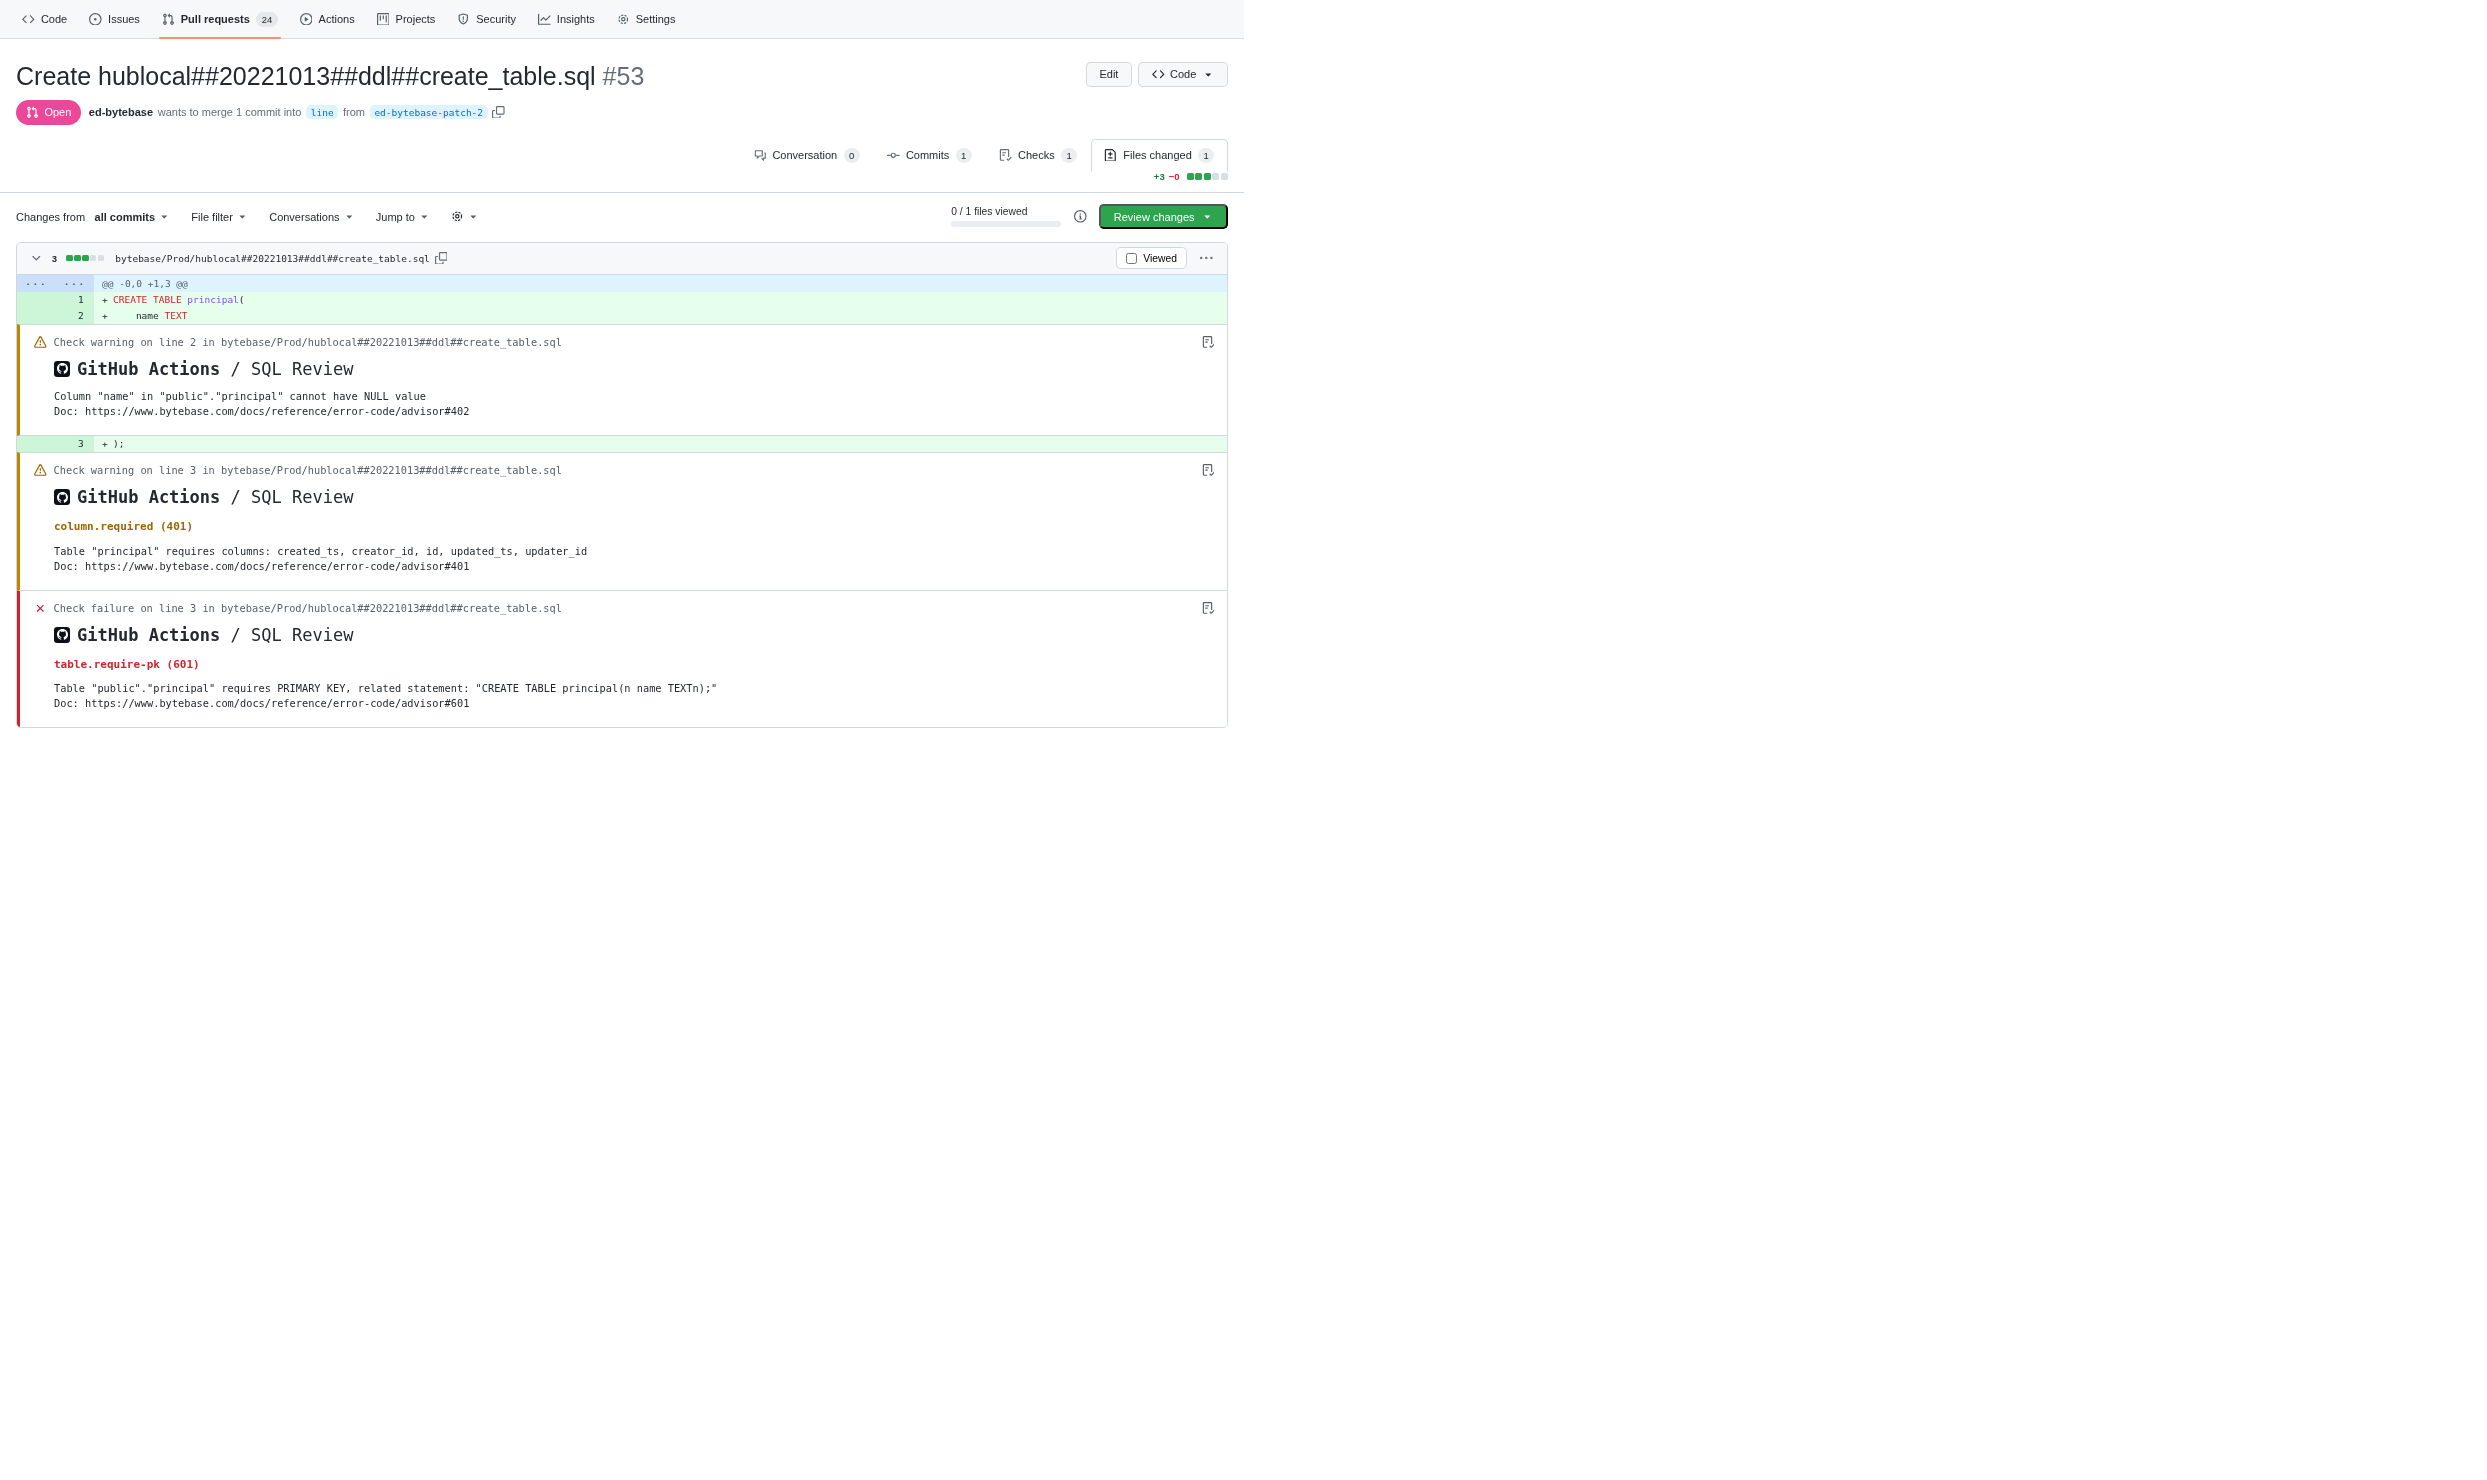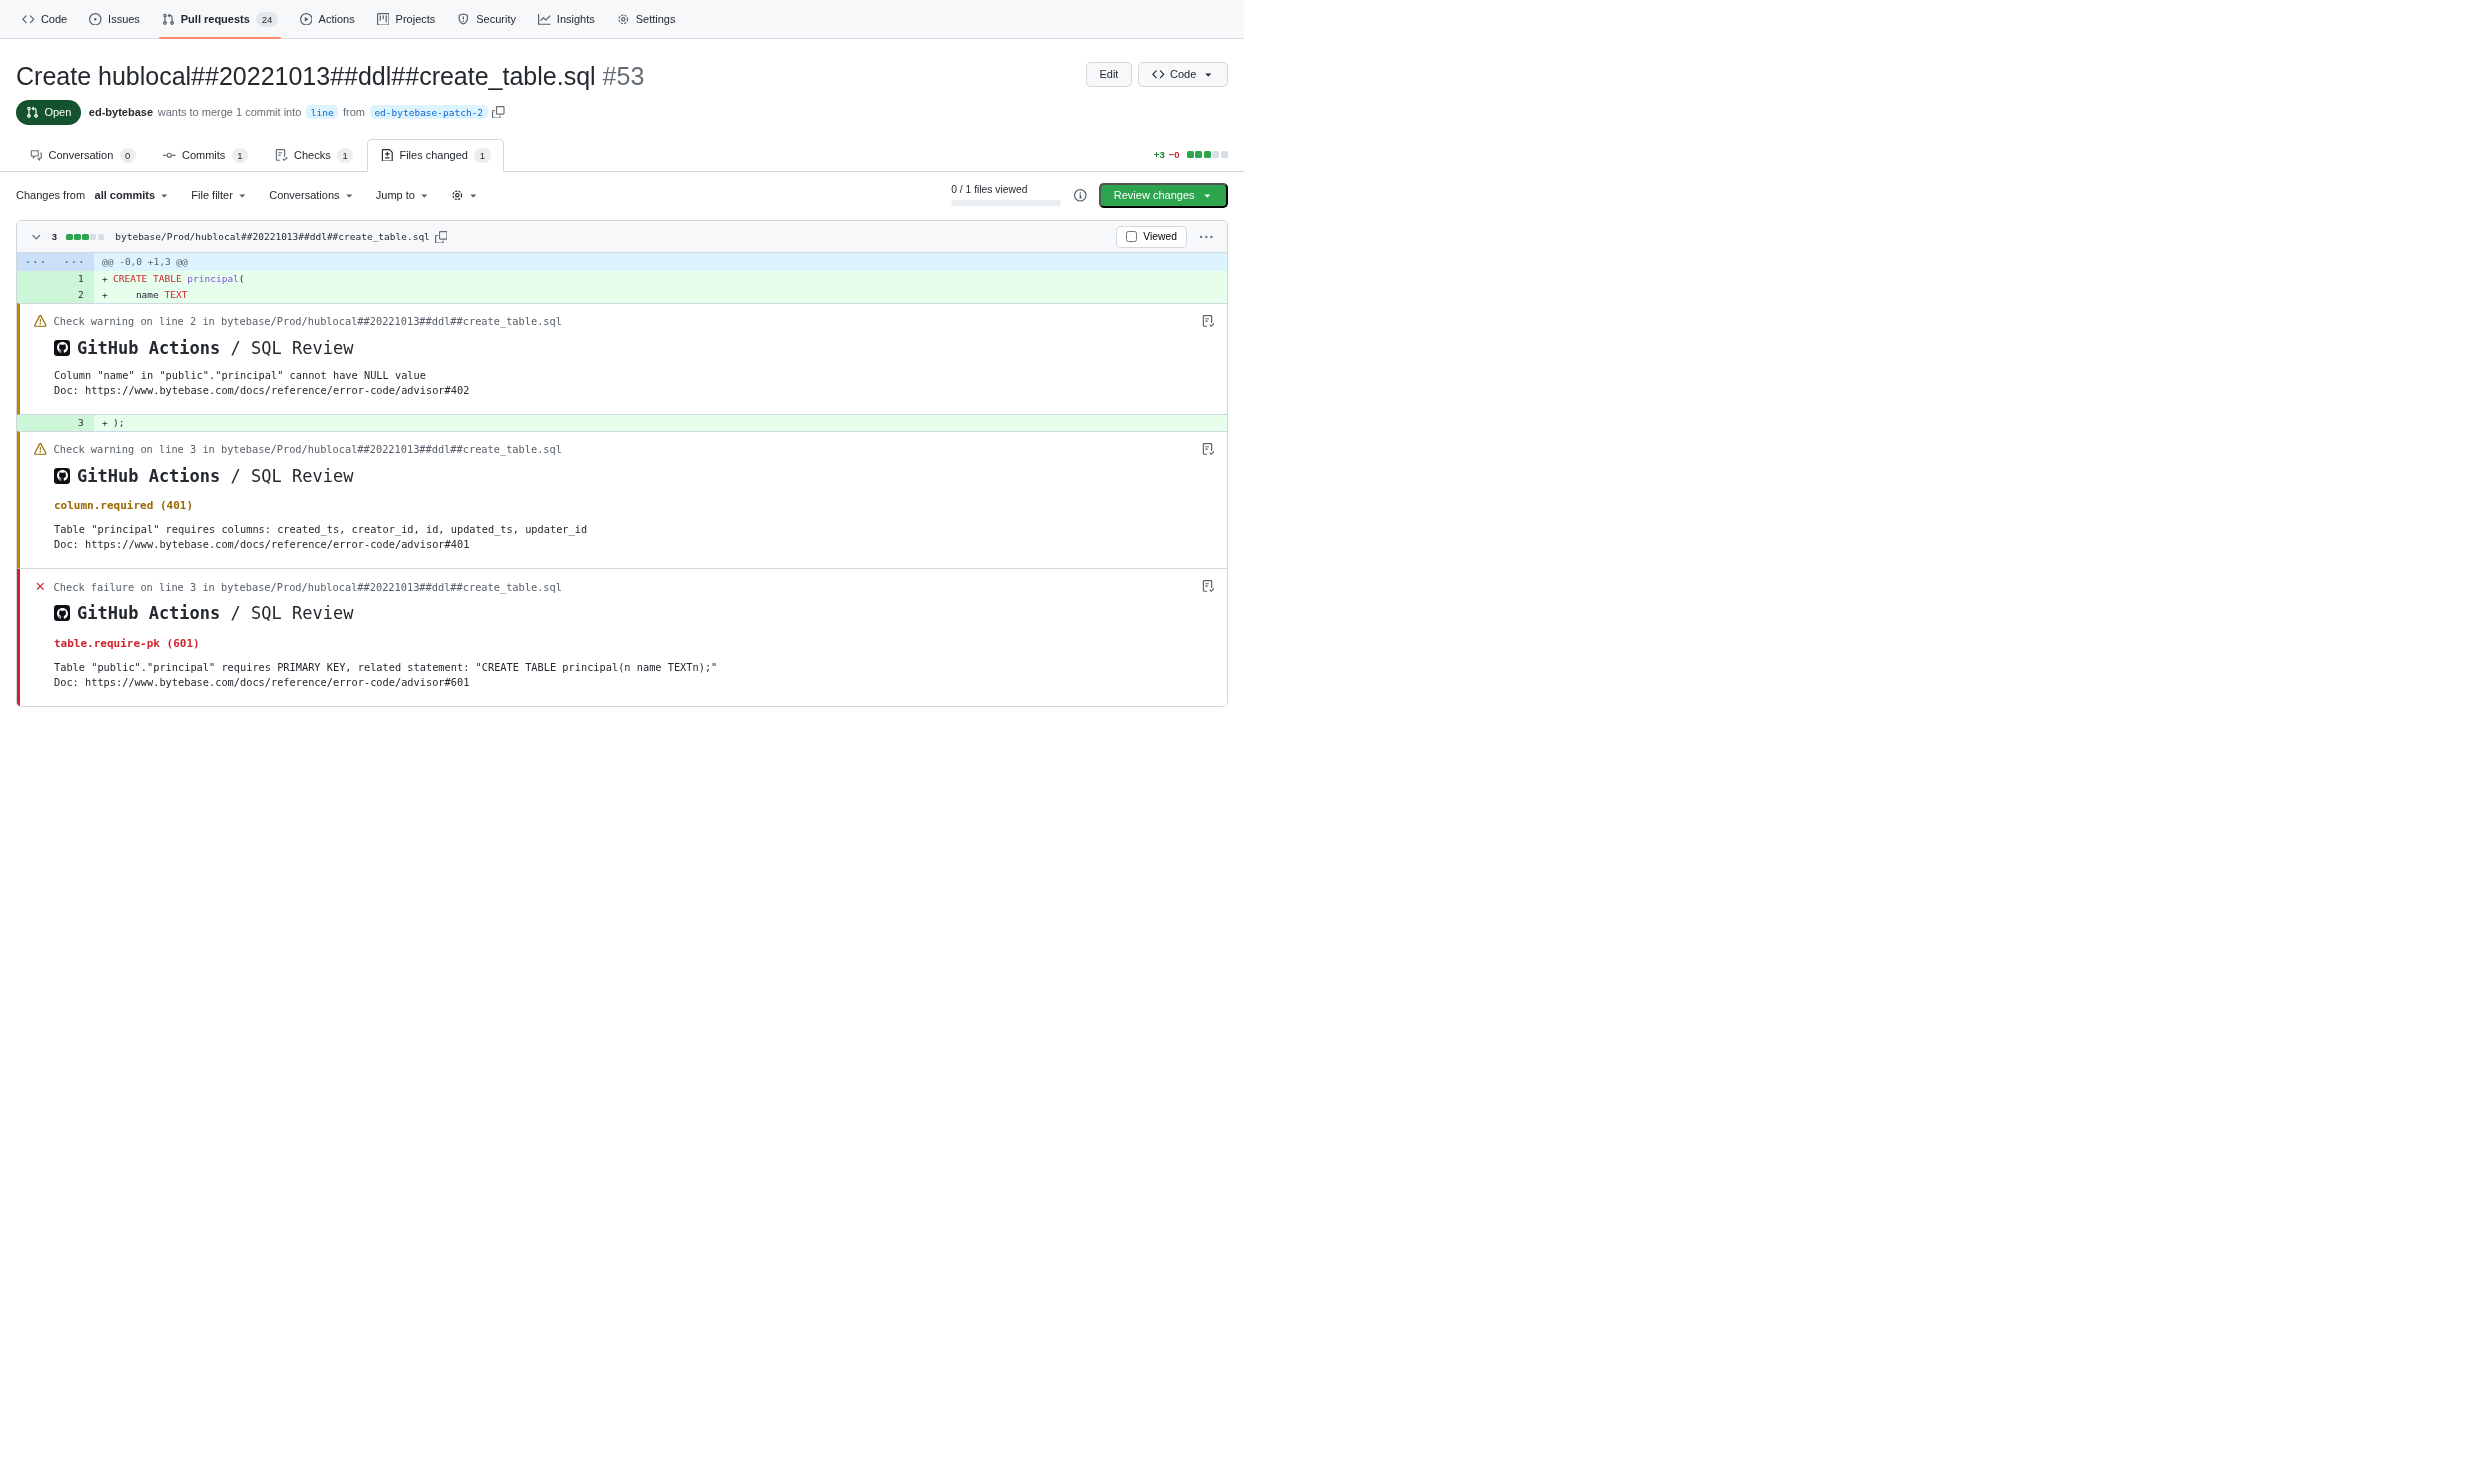--- a/index.html
+++ b/index.html
@@ -42,36 +42,36 @@
   .btn {
     display: inline-flex; align-items: center; gap: 5.5px; height: 25px; padding: 0 12.6px;
     background: #f6f8fa; border: 0.8px solid rgba(31,35,40,0.15); border-radius: 4.7px;
     font-size: 11px; font-weight: 500; color: #24292f; cursor: pointer; white-space: nowrap;
   }
   .btn .oi { color: #24292f; }
   .caret { color: inherit; }
 
   .pr-meta { display: flex; align-items: center; gap: 8px; margin-top: 8px; }
   .state {
-    display: inline-flex; align-items: center; gap: 6.3px; background: #14532d; color: #fff;
+    display: inline-flex; align-items: center; gap: 6.3px; background: #ec4899; color: #fff;
     height: 25px; padding: 0 9.5px; border-radius: 2em; font-weight: 500; font-size: 11px;
   }
   .state .oi { color: #fff; }
   .meta-sentence { color: #656d76; font-size: 11px; display: flex; align-items: center; gap: 4.7px; }
   .author { color: #24292f; font-weight: 600; }
   .branch {
     font-family: "DejaVu Sans Mono", monospace; font-size: 9.5px; color: #0969da;
     background: #ddf4ff; border-radius: 4.7px; padding: 1.6px 4.7px;
   }
   .copy-btn { color: #656d76; display: inline-flex; cursor: pointer; }
 
   
   .tabs-wrap {
     margin-top: 14px; border-bottom: 0.8px solid #d0d7de;
-    display: flex; justify-content: space-between; align-items: flex-end; padding: 0 16px;
+    display: flex; justify-content: space-between; align-items: flex-end; padding: 0 16px; flex-direction: column;
   }
   .tabs { display: flex; }
   .tab {
     display: flex; align-items: center; gap: 6.3px; padding: 8px 12.6px; font-size: 11px;
     color: #24292f; cursor: pointer; border: 0.8px solid transparent;
     border-radius: 4.7px 4.7px 0 0; margin-bottom: -0.8px;
   }
   .tab .oi { color: #656d76; }
   .tab.active { background: #fff; border-color: #d0d7de; border-bottom-color: #fff; }
   .tab.active .oi { color: #24292f; }

